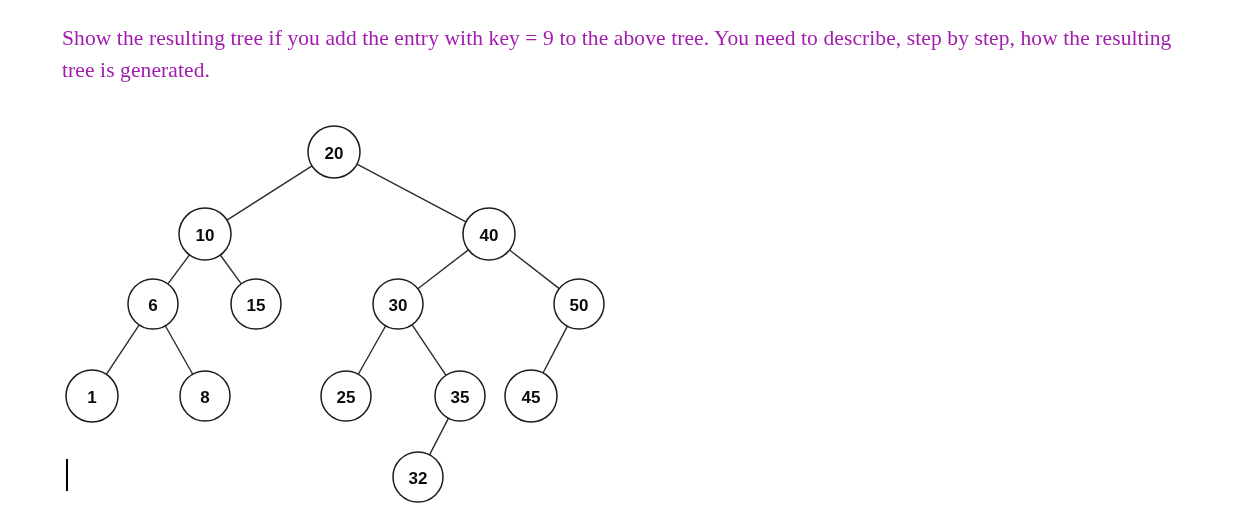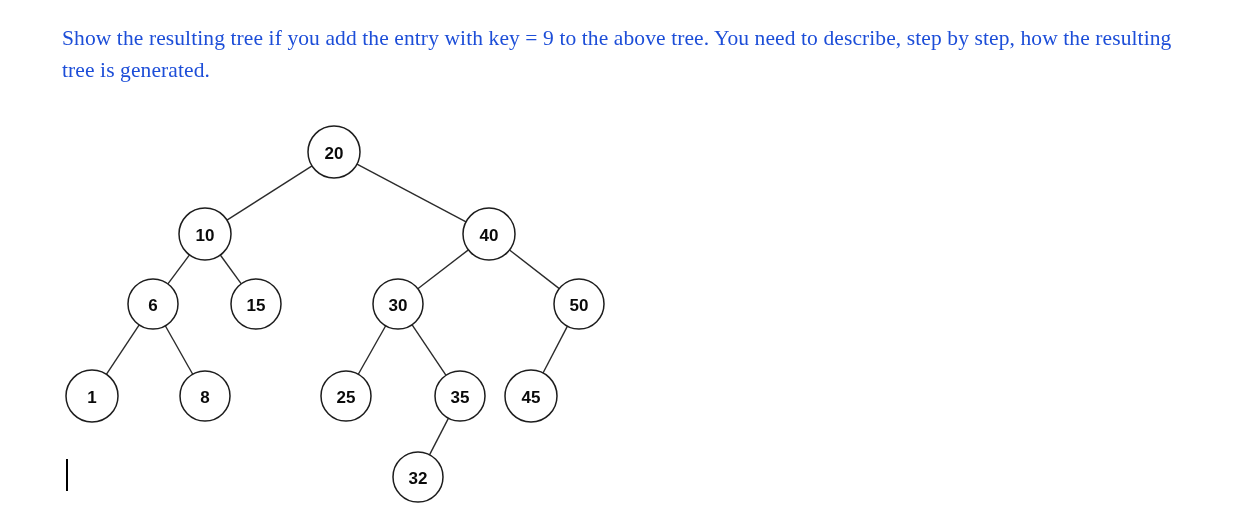--- a/index.html
+++ b/index.html
@@ -16,21 +16,21 @@
     color: #111111;
   }
   #question-text {
     position: absolute;
     left: 62px;
     top: 22px;
     width: 1130px;
     font-family: "Liberation Serif", serif;
     font-size: 21.5px;
     line-height: 32px;
-    color: #1d4ed8;
+    color: #a21caf;
     letter-spacing: 0.1px;
     white-space: pre-wrap;
   }
   #tree-figure {
     position: absolute;
     left: 0;
     top: 7px;
     width: 1257px;
     height: 512px;
   }

